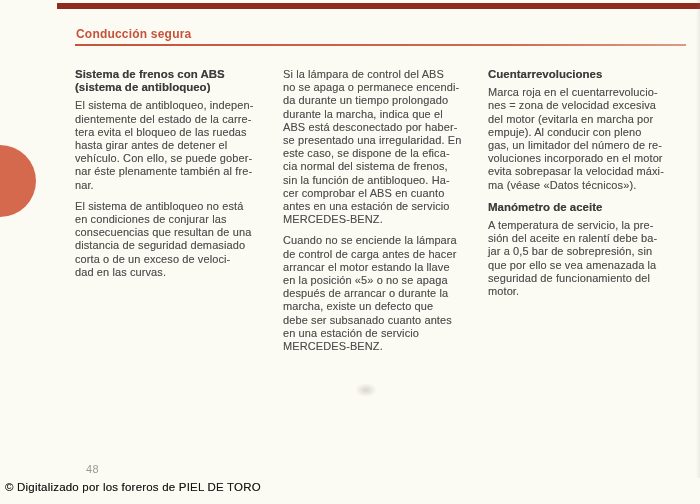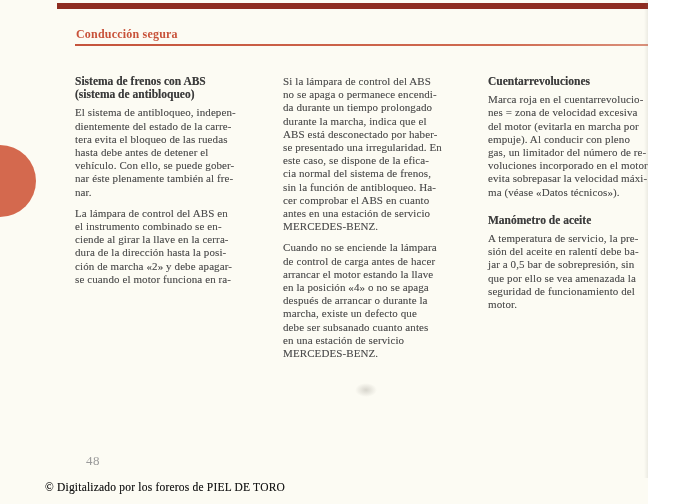--- a/index.html
+++ b/index.html
@@ -1,21 +1,21 @@
 <!DOCTYPE html>
 <html style="--top-bar: #8e2c20; --heading-red: #c8523a; --rule: #c5543c; --tab: #d4694e; --body-text: #4e4e4e;"><head>
 <meta charset="utf-8">
 <style>
   html,body{margin:0;padding:0;background:#ffffff;}
   .page{
     position:relative;
-    width:648px;height:504px;
+    width:700px;height:504px;
     background:#fcfbf3;
     overflow:hidden;
-    font-family:Liberation Serif, serif;
+    font-family:Liberation Sans, sans-serif;
   }
   
   .topbar{
     position:absolute;left:57px;top:3px;right:0;height:6px;
     background:var(--top-bar,#8e2c20);
   }
   
   .thumb-tab{
     position:absolute;left:-36px;top:145px;width:72px;height:72px;
     border-radius:50%;
@@ -24,46 +24,45 @@
   .header-title{
     position:absolute;left:76px;top:27px;
     font-size:12px;font-weight:bold;letter-spacing:.2px;
     color:var(--heading-red,#c8523a);
   }
   .header-rule{
     position:absolute;left:75px;top:44px;width:611px;height:2px;
     background:linear-gradient(90deg,var(--rule,#c5543c) 0%,#cf6a50 70%,#dd9a86 100%);
   }
   .col{
-    position:absolute;top:75px;width:202px;
+    position:absolute;top:68px;width:202px;
   }
   .col-1{left:75px;}
   .col-2{left:283px;}
   .col-3{left:488px;}
   .col h3{
     font-size:11.5px;line-height:13.2px;font-weight:bold;
     color:#3c3c3c;margin:0 0 5px 0;white-space:pre-line;
     text-shadow:0 0 .4px rgba(60,60,60,.55);
   }
-  .col h3.mt{margin-top:15px;}
+  .col h3.mt{margin-top:9px;}
   .col p{
     font-size:11px;line-height:13.2px;letter-spacing:.1px;
     color:var(--body-text,#4e4e4e);margin:0 0 8px 0;
     white-space:pre-line;
     text-shadow:0 0 .5px rgba(90,90,90,.45);
   }
   .page-number{
-    position:absolute;left:78px;top:453px;
-    font-size:13px;color:#9a9a9a;letter-spacing:.5px;padding-left:8px;
+    position:absolute;left:78px;top:463px;
+    font-size:11px;color:#9a9a9a;letter-spacing:.5px;padding-left:8px;
   }
   .watermark{
     position:absolute;left:5px;top:481px;
     font-size:11.5px;color:#161616;letter-spacing:.2px;
     text-shadow:0 0 .4px rgba(20,20,20,.5);
-    margin-left:40px;
   }
   .scan-smudge{
     position:absolute;left:355px;top:383px;width:22px;height:14px;
     background:radial-gradient(ellipse at center,rgba(120,115,105,.28),rgba(120,115,105,0) 70%);
   }
   
   .edge-shade{
     position:absolute;right:0;top:0;width:4px;height:478px;
     background:linear-gradient(90deg,rgba(0,0,0,0),rgba(120,120,110,.12));
   }
@@ -78,49 +77,49 @@
 
   <div class="header-title">Conducción segura</div>
   <div class="header-rule"></div>
 
   <div class="col col-1">
     <h3>Sistema de frenos con ABS
 (sistema de antibloqueo)</h3>
     <p>El sistema de antibloqueo, indepen-
 dientemente del estado de la carre-
 tera evita el bloqueo de las ruedas
-hasta debe antes de detener el
+hasta girar antes de detener el
 vehículo. Con ello, se puede gober-
 nar éste plenamente también al fre-
 nar.</p>
-    <p>La lámpara de control del ABS en
-el instrumento combinado se en-
-ciende al girar la llave en la cerra-
-dura de la dirección hasta la posi-
-ción de marcha «2» y debe apagar-
-se cuando el motor funciona en ra-</p>
+    <p>El sistema de antibloqueo no está
+en condiciones de conjurar las
+consecuencias que resultan de una
+distancia de seguridad demasiado
+corta o de un exceso de veloci-
+dad en las curvas.</p>
   </div>
 
   <div class="col col-2">
     <p>Si la lámpara de control del ABS
 no se apaga o permanece encendi-
 da durante un tiempo prolongado
 durante la marcha, indica que el
 ABS está desconectado por haber-
 se presentado una irregularidad. En
 este caso, se dispone de la efica-
 cia normal del sistema de frenos,
 sin la función de antibloqueo. Ha-
 cer comprobar el ABS en cuanto
 antes en una estación de servicio
 MERCEDES-BENZ.</p>
     <p>Cuando no se enciende la lámpara
 de control de carga antes de hacer
 arrancar el motor estando la llave
-en la posición «4» o no se apaga
+en la posición «5» o no se apaga
 después de arrancar o durante la
 marcha, existe un defecto que
 debe ser subsanado cuanto antes
 en una estación de servicio
 MERCEDES-BENZ.</p>
   </div>
 
   <div class="col col-3">
     <h3>Cuentarrevoluciones</h3>
     <p>Marca roja en el cuentarrevolucio-

